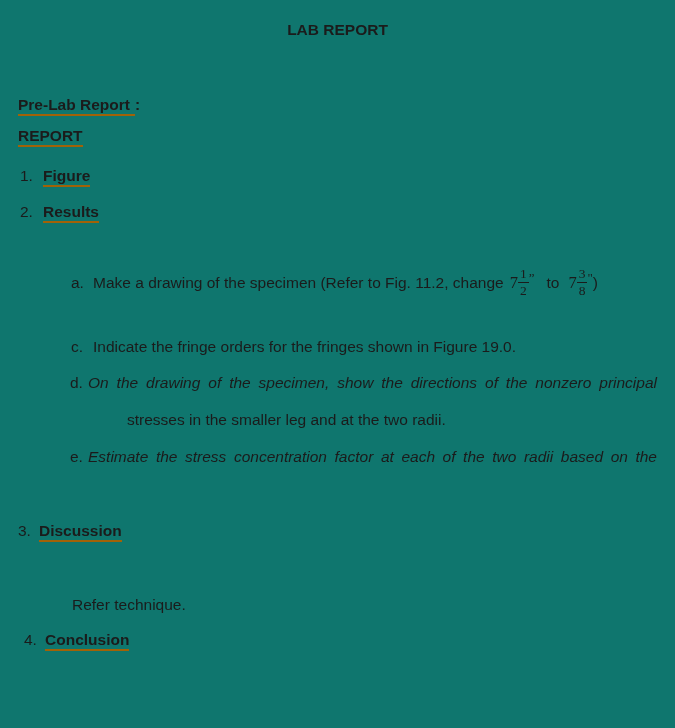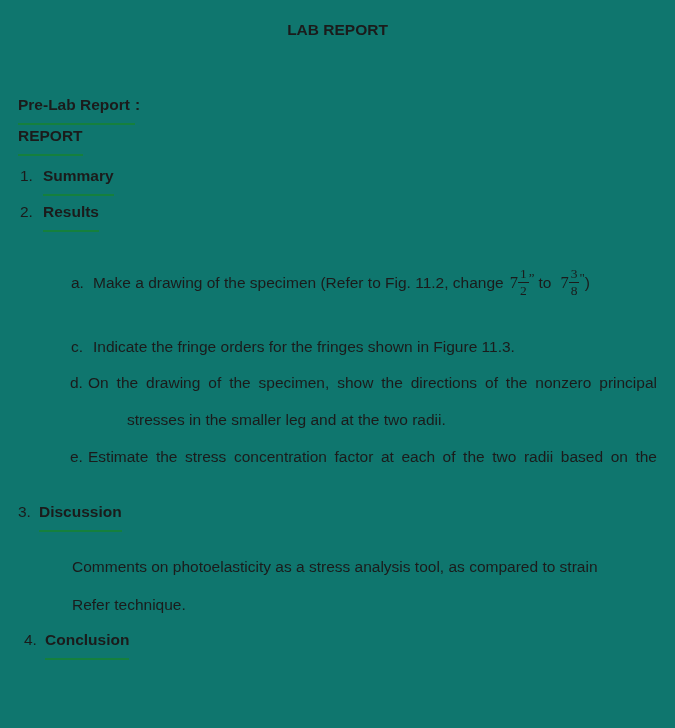--- a/index.html
+++ b/index.html
@@ -5,101 +5,98 @@
   html,body{margin:0;padding:0;}
   body{width:675px;height:728px;background:#f3f3f3;}
   .page{
     position:relative;width:675px;height:728px;background:#0f766e;
     font-family:"Liberation Sans","DejaVu Sans",sans-serif;
     font-size:15.5px;color:#1b1b1b;overflow:hidden;
   }
   .line{position:absolute;line-height:17px;white-space:nowrap;}
   .center{left:0;width:675px;text-align:center;}
   .b{font-weight:bold;}
-  .u{border-bottom:2px solid #15803d;padding-bottom:10px;}
+  .u{border-bottom:2px solid #a16207;padding-bottom:1px;}
   .sp{padding-right:5px;}
   .num{display:inline-block;width:23px;}
   .num-n{display:inline-block;width:21px;}
   .letter{display:inline-block;width:22px;}
   .letter-n{display:inline-block;width:18px;}
   .just{
     display:inline-block;text-align:justify;text-align-last:justify;
-    white-space:normal;vertical-align:top;
+    white-space:normal;vertical-align:top;font-style:italic;
   }
   
   .fwhole{font-family:"Liberation Serif","DejaVu Serif",serif;font-size:16.5px;margin-left:6px;}
   .fstack{
     display:inline-flex;flex-direction:column;vertical-align:middle;
     transform:translateY(-1px);text-align:center;
     font-family:"Liberation Serif","DejaVu Serif",serif;
     font-size:13.5px;line-height:1.05;
   }
   .fnum{border-bottom:1.5px solid #1b1b1b;padding:0 2px 1px;}
   .fden{padding-top:1px;}
   .fq{font-family:"Liberation Serif","DejaVu Serif",serif;font-size:13px;vertical-align:6px;}
-  .mid{margin:0 3px 0 4px;text-align:center;}
+  .mid{margin:0 3px 0 12px;text-align:center;}
 </style>
 </head>
 <body>
 
 <div class="page">
 
   <div class="line center b" style="top:21px">LAB REPORT</div>
 
   <div class="line" style="top:96px;left:18px">
     <span class="b u sp">Pre-Lab Report</span><span class="b">:</span>
   </div>
 
   <div class="line" style="top:127px;left:18px">
     <span class="b u">REPORT</span>
   </div>
 
   <div class="line" style="top:167px;left:20px">
-    <span class="num">1.</span><span class="b u">Summary</span>
+    <span class="num">1.</span><span class="b u">Figure</span>
   </div>
 
   <div class="line" style="top:203px;left:20px">
     <span class="num">2.</span><span class="b u">Results</span>
   </div>
 
   <div class="line" style="top:268px;left:71px">
     <span class="letter">a.</span><span>Make a drawing of the specimen (Refer to Fig. 11.2, change</span><span class="fwhole">7</span><span class="fstack">
         <span class="fnum">1</span>
         <span class="fden">2</span>
       </span><span class="fq">”</span><span class="mid">to</span><span class="fwhole">7</span><span class="fstack">
         <span class="fnum">3</span>
         <span class="fden">8</span>
       </span><span class="fq">"</span><span>)</span>
   </div>
 
 
   <div class="line" style="top:338px;left:71px">
-    <span class="letter">c.</span><span>Indicate the fringe orders for the fringes shown in Figure 11.3.</span>
+    <span class="letter">c.</span><span>Indicate the fringe orders for the fringes shown in Figure 19.0.</span>
   </div>
 
   <div class="line" style="top:374px;left:70px">
     <span class="letter-n">d.</span><span class="just" style="width:569px">On the drawing of the specimen, show the directions of the nonzero principal</span>
   </div>
 
   <div class="line" style="top:448px;left:70px">
     <span class="letter-n">e.</span><span class="just" style="width:569px">Estimate the stress concentration factor at each of the two radii based on the</span>
   </div>
 
   <div class="line" style="top:411px;left:127px">
     <span>stresses in the smaller leg and at the two radii.</span>
   </div>
 
 
-  <div class="line" style="top:503px;left:18px">
+  <div class="line" style="top:522px;left:18px">
     <span class="num-n">3.</span><span class="b u">Discussion</span>
   </div>
 
-  <div class="line" style="top:558px;left:72px">
-    <span>Comments on photoelasticity as a stress analysis tool, as compared to strain</span>
-  </div>
   <div class="line" style="top:596px;left:72px">
     <span>Refer technique.</span>
   </div>
 
   <div class="line" style="top:631px;left:24px">
     <span class="num-n">4.</span><span class="b u">Conclusion</span>
   </div>
 
 </div>
 

